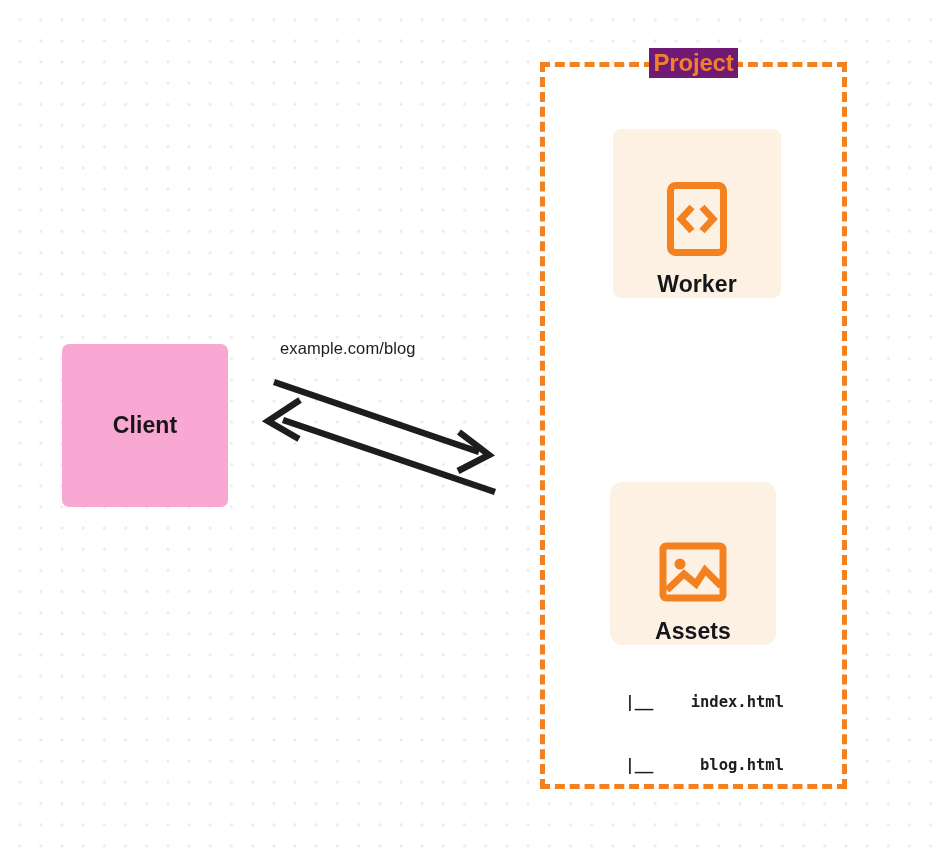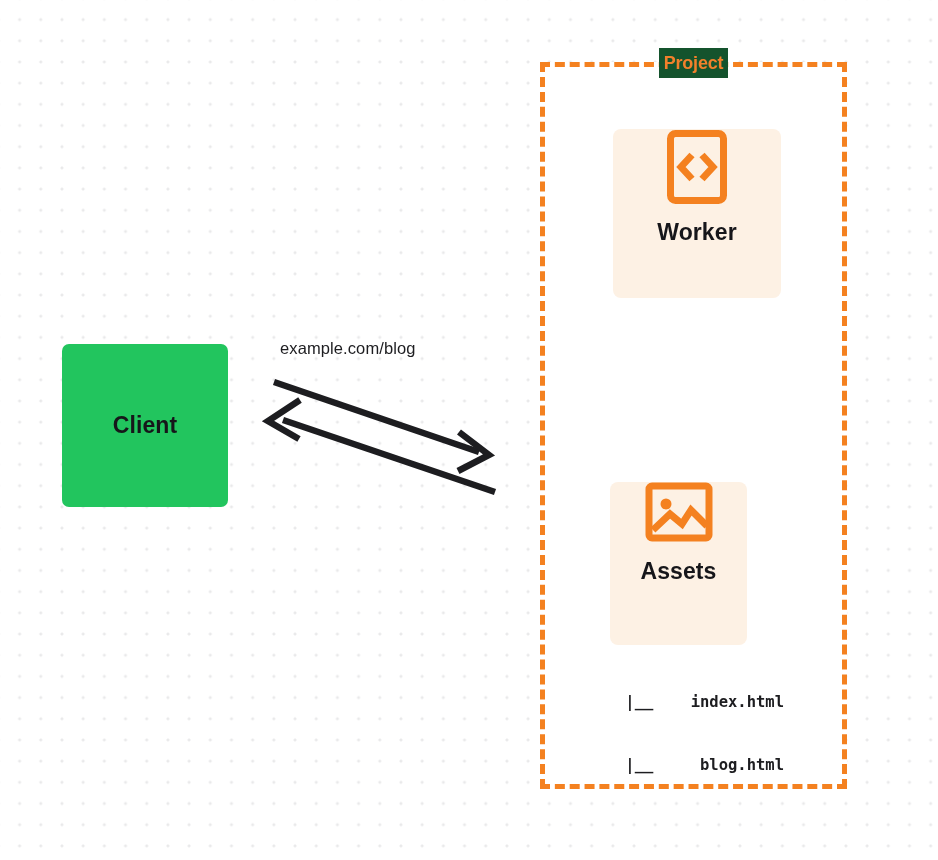--- a/index.html
+++ b/index.html
@@ -25,21 +25,21 @@
     height: 860px;
   }
 
   
   .client-node {
     position: absolute;
     left: 62px;
     top: 344px;
     width: 166px;
     height: 163px;
-    background: #22c55e;
+    background: #f9a8d4;
     border-radius: 7px;
     display: flex;
     align-items: center;
     justify-content: center;
   }
   .client-label {
     font-size: 23px;
     font-weight: 700;
     color: #16161a;
     letter-spacing: 0.1px;
@@ -61,51 +61,52 @@
     left: 540px;
     top: 47px;
     width: 307px;
     height: 32px;
     display: flex;
     align-items: center;
     justify-content: center;
     pointer-events: none;
   }
   .project-title {
-    font-size: 18px;
+    font-size: 24px;
     font-weight: 700;
     color: #f2802b;
-    background: #14532d;
+    background: #701a75;
     padding: 0 5px;
     line-height: 30px;
     letter-spacing: -0.2px;
     text-align: center;
   }
 
   
   .service-card {
     position: absolute;
     background: #fdf1e4;
     border-radius: 8px;
     display: flex;
     flex-direction: column;
     align-items: center;
-    justify-content: flex-start;
+    justify-content: flex-end;
   }
   .service-card.worker-card {
     left: 613px;
     top: 129px;
     width: 168px;
     height: 169px;
   }
   .service-card.assets-card {
     left: 610px;
     top: 482px;
-    width: 137px;
+    width: 166px;
     height: 163px;
+    border-radius: 12px;
   }
   .service-icon {
     display: block;
   }
   .worker-card .service-icon { margin-bottom: 14px; }
   .assets-card .service-icon { margin-bottom: 16px; }
 
   .service-label {
     font-size: 23px;
     font-weight: 700;

